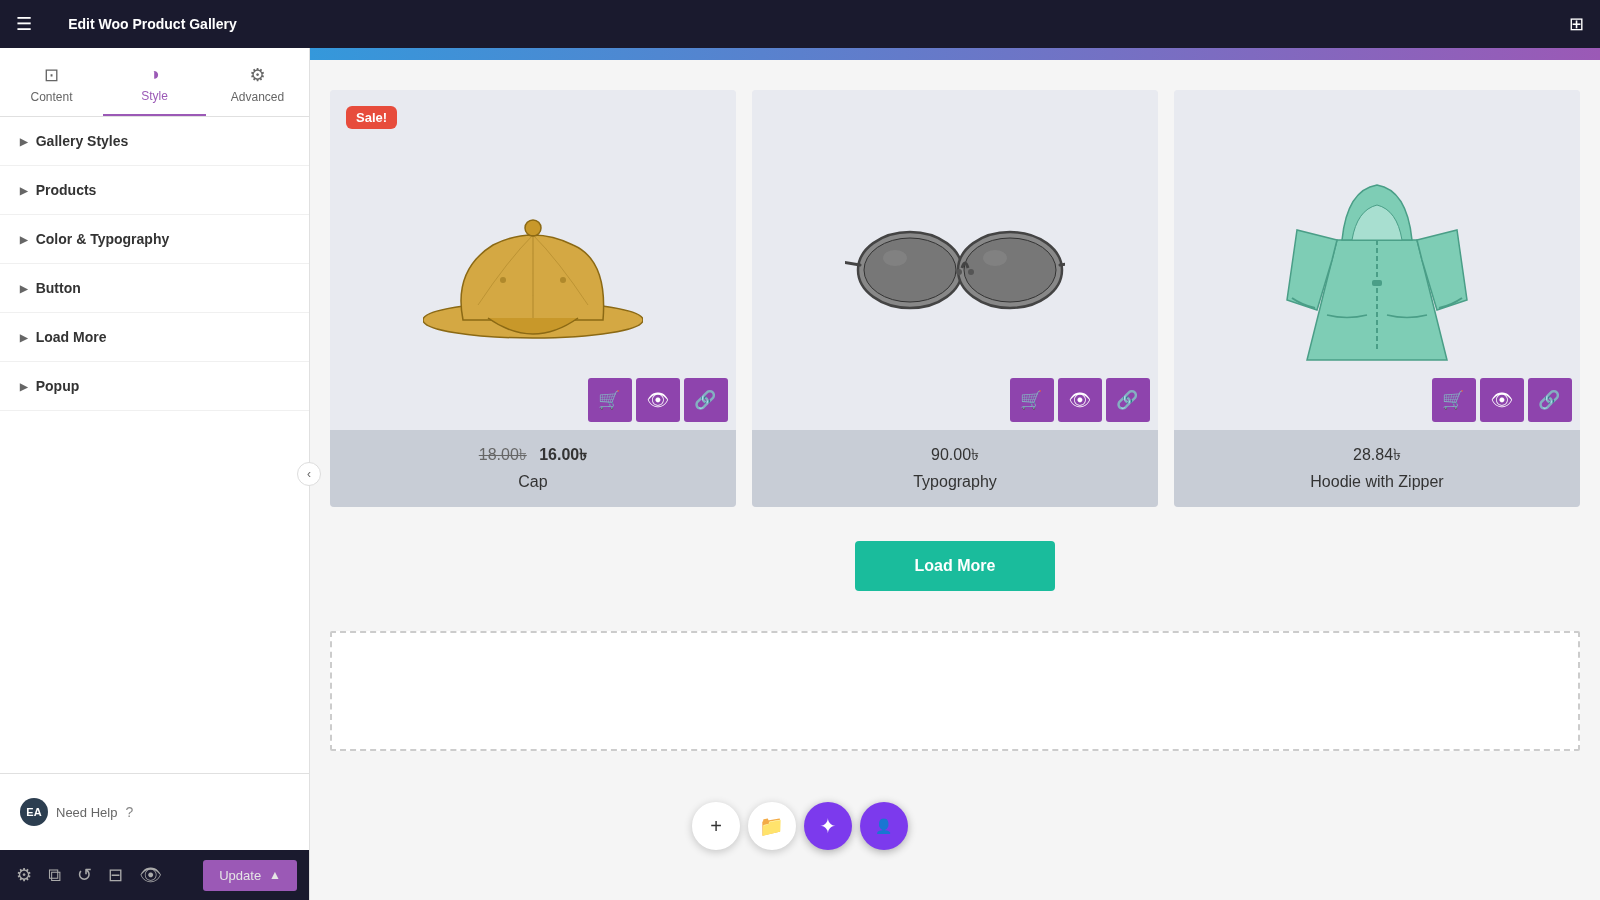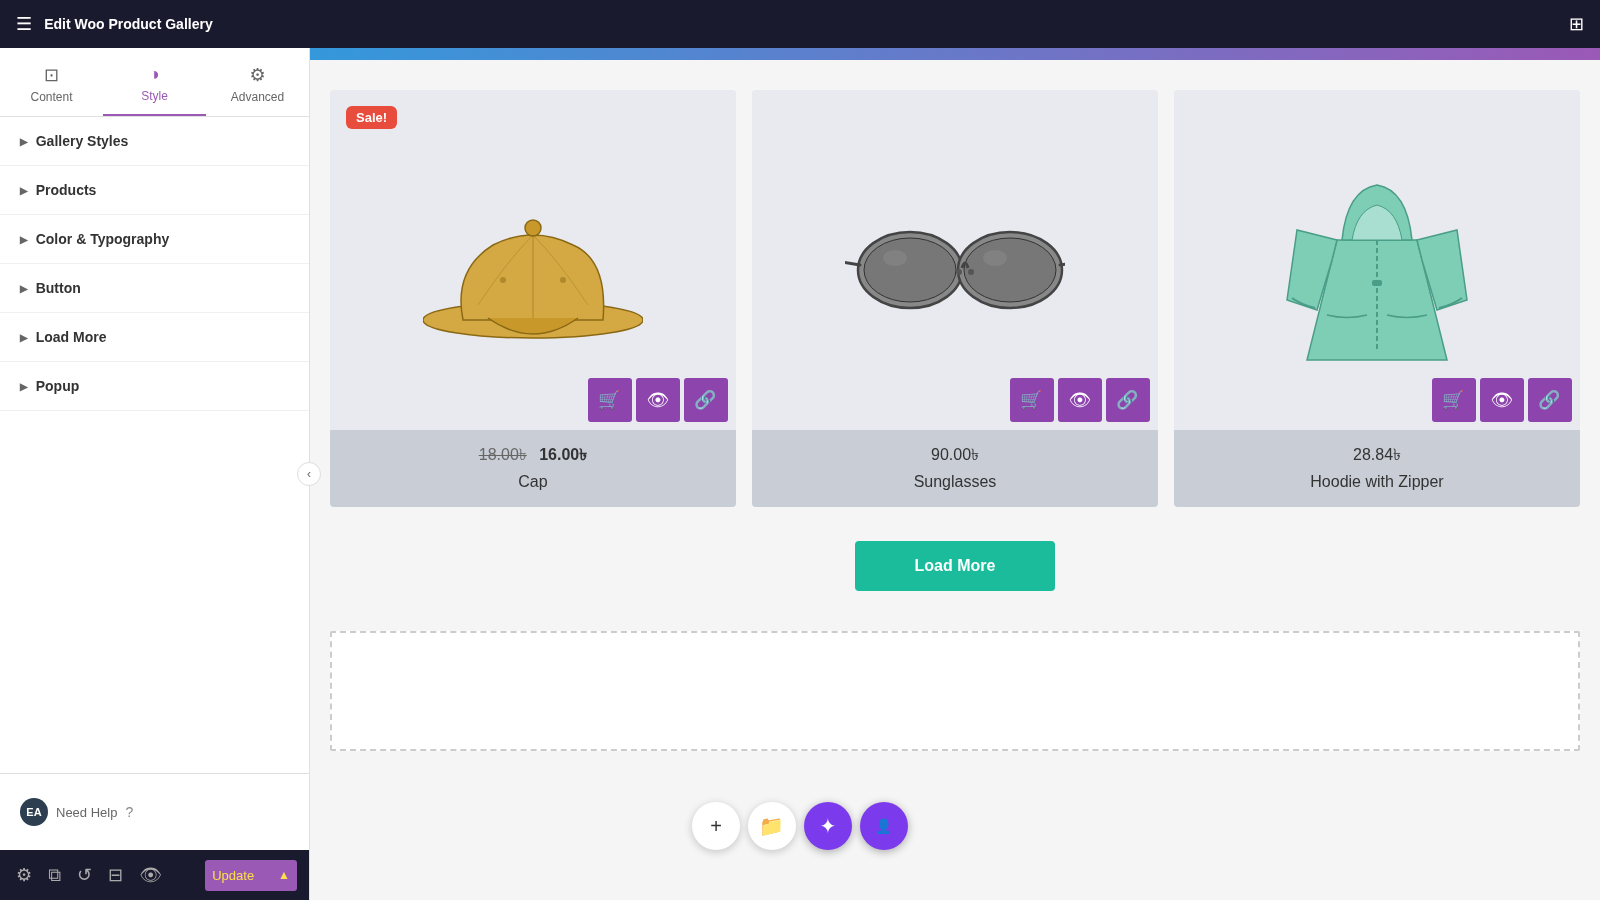--- a/index.html
+++ b/index.html
@@ -9,21 +9,21 @@
     .top-bar {
       height: 48px;
       background: #1a1a2e;
       display: flex;
       align-items: center;
       padding: 0 16px;
       gap: 12px;
       flex-shrink: 0;
     }
     .top-bar-menu-icon { color: white; font-size: 18px; cursor: pointer; }
-    .top-bar-title { color: white; font-size: 14px; font-weight: 600; flex: 1; }
+    .top-bar-title { color: white; font-size: 14px; font-weight: 600; flex: 1; margin-left: 24px; }
     .top-bar-grid-icon { color: white; font-size: 18px; cursor: pointer; }
 
     
     .main-layout {
       display: flex;
       flex: 1;
       overflow: hidden;
     }
 
     
@@ -115,29 +115,29 @@
     }
     .sidebar-bottom-bar .btn-icon {
       color: #aaa;
       font-size: 18px;
       cursor: pointer;
       padding: 4px;
     }
     .update-btn {
       margin-left: auto;
       background: #9b59b6;
-      color: #fde047;
+      color: #e5e5e5;
       border: none;
-      padding: 8px 7px;
+      padding: 8px 16px;
       border-radius: 3px;
       font-size: 13px;
       cursor: pointer;
       display: flex;
       align-items: center;
-      gap: 24px;
+      gap: 8px;
     }
     .update-btn-arrow { font-size: 12px; }
 
     
     .collapse-handle {
       position: absolute;
       right: -12px;
       top: 50%;
       transform: translateY(-50%);
       width: 24px;
@@ -473,21 +473,21 @@
             <div class="product-actions">
               <button class="action-btn">🛒</button>
               <button class="action-btn">👁</button>
               <button class="action-btn">🔗</button>
             </div>
           </div>
           <div class="product-info">
             <div class="product-price">
               <span>90.00৳</span>
             </div>
-            <div class="product-name">Sunglasses</div>
+            <div class="product-name">Typography</div>
           </div>
         </div>
 
         <div class="product-card">
           <div class="product-image-area">
 
             <svg class="product-svg" viewBox="0 0 220 220" xmlns="http://www.w3.org/2000/svg">
               <g transform="translate(10,10)">
 
                 <path d="M60 80 L30 200 L170 200 L140 80 Z" fill="#7ecdb5" stroke="#4a9e87" stroke-width="1.5"></path>

